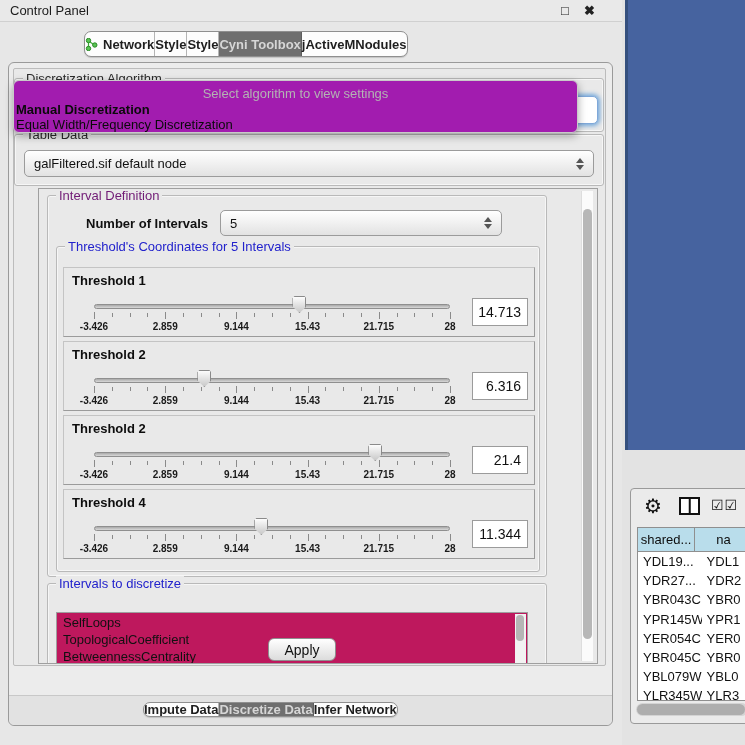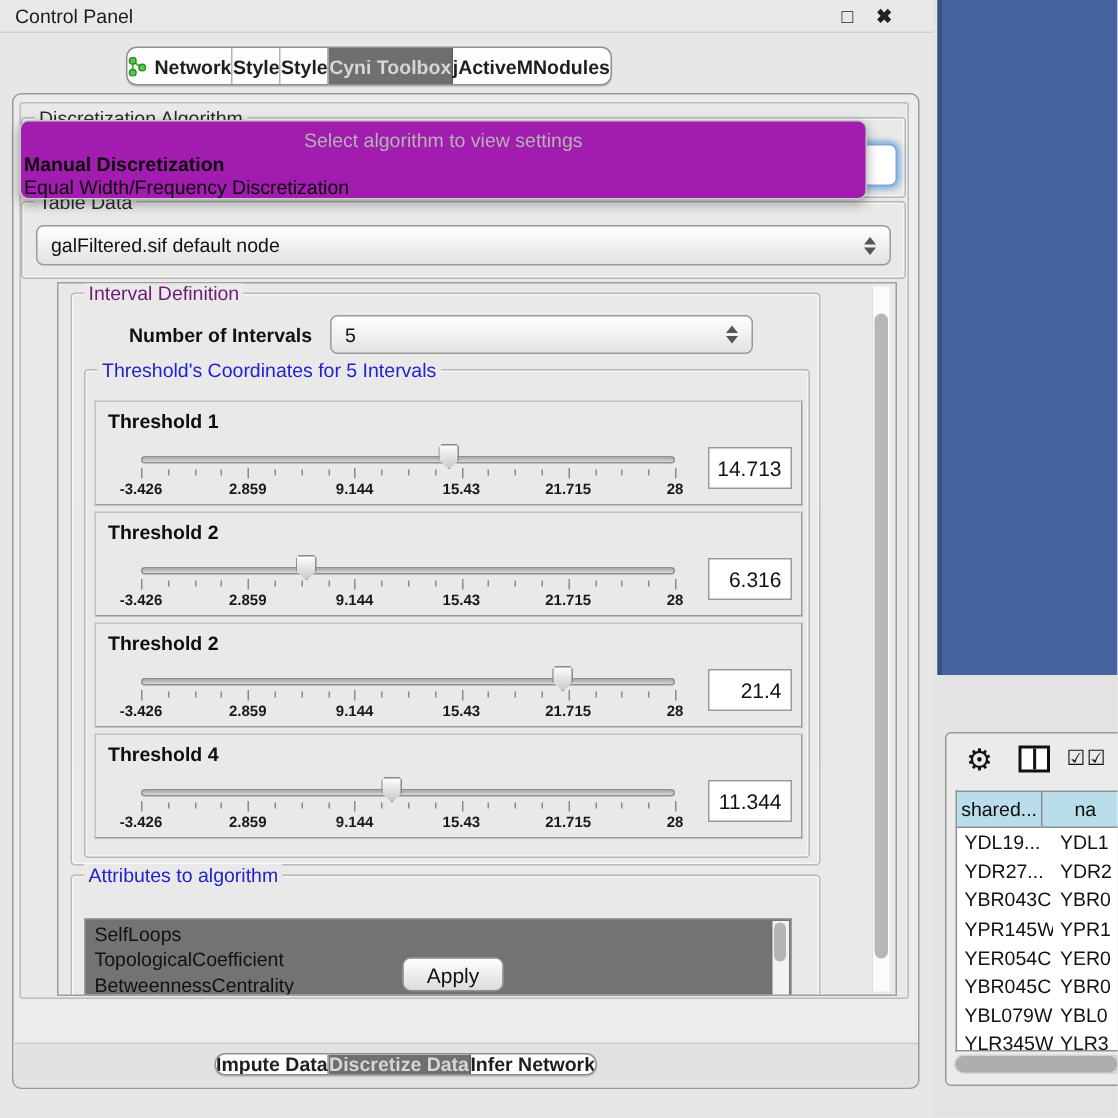--- a/index.html
+++ b/index.html
@@ -67,21 +67,21 @@
   .slider-thumb { position:absolute; top:28px; width:14px; height:17px; background:linear-gradient(#fdfdfd,#c9c9c9); border:1px solid #8a8a8a; clip-path:polygon(50% 100%,0 62%,0 14%,14% 0,86% 0,100% 14%,100% 62%); }
   .slider-scale { position:absolute; left:30px; top:44px; width:356px; height:8px; }
   .tick { position:absolute; top:1px; width:1px; height:4px; background:#8a8a8a; }
   .tick.major { height:7px; top:0; }
   .slider-labels { position:absolute; left:30px; top:53px; width:356px; height:11px; }
   .slider-labels span { position:absolute; transform:translateX(-50%); font-size:10px; font-weight:bold; color:#1a1a1a; white-space:nowrap; }
   .value-box { position:absolute; left:408px; top:30px; width:56px; height:28px; background:#ffffff; border:1px solid #9b9b9b; font-size:14px; color:#111; display:flex; align-items:center; justify-content:flex-end; padding-right:6px; }
 
   #attr-group { left:8px; top:394px; width:500px; height:96px; }
   #attr-subtitle { left:8px; top:10px; font-size:17px; font-weight:normal; color:#111;margin-top:42px; }
-  #attr-list { left:8px; top:28px; width:472px; height:62px; background:#737373; border:1px solid #9f9f9f; overflow:hidden; }
+  #attr-list { left:8px; top:28px; width:472px; height:62px; background:#be185d; border:1px solid #9f9f9f; overflow:hidden; }
   .attr-item { position:absolute; left:6px; font-size:13px; color:#111; white-space:nowrap; }
   #attr-scroll { position:absolute; right:1px; top:1px; width:11px; height:58px; background:#f2f2f2; }
   #attr-scroll .thumb { position:absolute; left:1px; top:1px; width:8px; height:26px; background:#b5b5b5; border-radius:5px; }
 
   #apply-btn { left:268px; top:638px; width:68px; height:23px; background:linear-gradient(#ffffff,#dcdcdc); border:1px solid #8f8f8f; border-radius:6px; font-size:14px; color:#111; display:flex; align-items:center; justify-content:center; cursor:default; }
   #bottom-strip { left:9px; top:695px; width:603px; height:30px; background:#e2e2e2; border-top:1px solid #c8c8c8; border-radius:0 0 6px 6px; }
 
   
   #net-frame { left:625px; top:0; width:120px; height:450px; background:#46639f; border-left:3px solid #35507e; }
 
@@ -336,21 +336,21 @@
                 <span style="left: 60%;">15.43</span>
                 <span style="left: 80%;">21.715</span>
                 <span style="left: 100%;">28</span>
               </div>
             <div class="value-box">11.344</div>
           </div>
         </div>
       </div>
 
       <div id="attr-group" class="abs groupbox">
-        <span class="group-title gt-blue">Attributes to algorithm</span>
+        <span class="group-title gt-blue">Intervals to discretize</span>
         <span id="attr-subtitle" class="abs">Numerical Attributes</span>
         <div id="attr-list" class="abs">
           <span class="attr-item" style="top:2px">SelfLoops</span>
           <span class="attr-item" style="top:19px">TopologicalCoefficient</span>
           <span class="attr-item" style="top:36px">BetweennessCentrality</span>
           <div id="attr-scroll">
               <div class="thumb"></div>
             </div>
         </div>
       </div>

